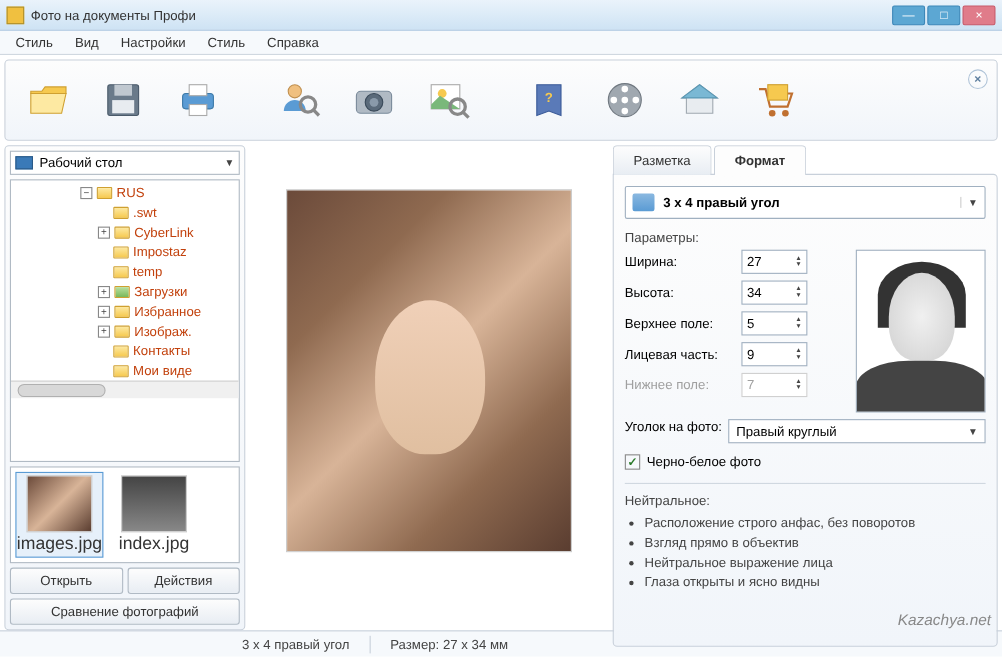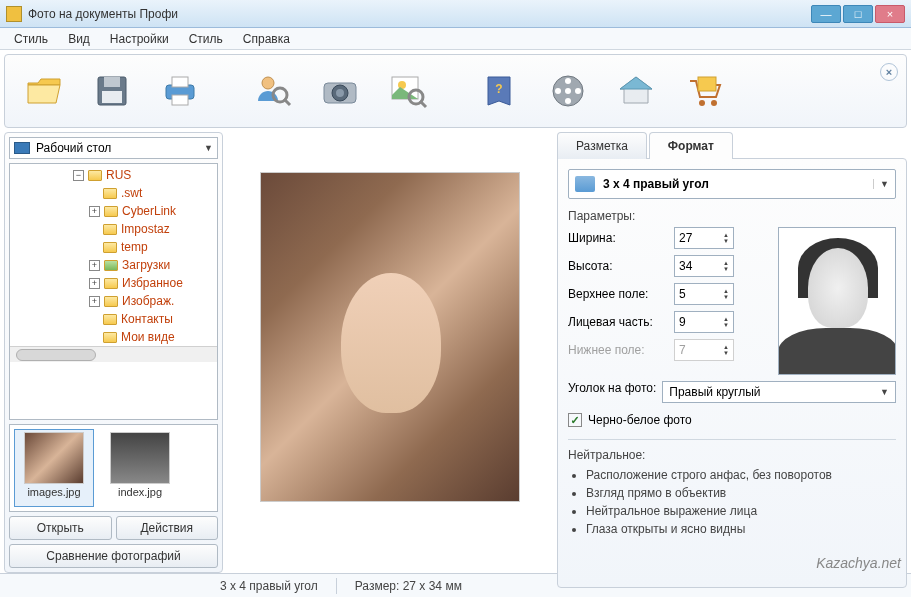--- a/index.html
+++ b/index.html
@@ -28,21 +28,21 @@
 .tree-toggle { width: 11px; height: 11px; border: 1px solid #888; display: inline-flex; align-items: center; justify-content: center; font-size: 9px; line-height: 1; margin: 0 3px; background: #fff; color: #444; }
 .tree-icon { width: 16px; height: 14px; display: inline-flex; align-items: center; justify-content: center; margin-right: 3px; }
 .folder-ico { width: 14px; height: 11px; background: linear-gradient(#fde9a2,#f6c94f); border: 1px solid #cfa030; border-radius: 1px; }
 .tree-label { color: #c2410c; }
 .tree-scroll { height: 16px; background: #f0f0f0; border-top: 1px solid #d0d0d0; display: flex; align-items: center; }
 .scroll-thumb { width: 80px; height: 12px; background: #d8d8d8; border: 1px solid #b0b0b0; border-radius: 6px; margin-left: 6px; }
 .thumbs { display: flex; gap: 6px; margin-top: 4px; height: 88px; background: #fff; border: 1px solid #b0bac4; padding: 4px; }
 .thumb { width: 80px; display: flex; flex-direction: column; align-items: center; border: 1px solid transparent; padding: 2px; }
 .thumb.sel { border-color: #5a9bd4; background: #e6f0fa; }
 .thumb-img { width: 60px; height: 52px; border: 1px solid #ccc; background: #eee; position: relative; overflow: hidden; }
-.thumb-label { font-size: 11px; margin-top: 2px; color: #333; }
+.thumb-label { font-size: 16px; margin-top: 2px; color: #333; }
 .btn-row { display: flex; gap: 4px; margin-top: 4px; }
 .btn { flex: 1; height: 24px; border: 1px solid #b0bac4; background: linear-gradient(#fdfdfd,#e8edf3); border-radius: 3px; display: flex; align-items: center; justify-content: center; color: #333; }
 .btn.full { width: 100%; }
 .center { flex: 1; display: flex; align-items: flex-start; justify-content: center; padding-top: 40px; }
 .main-photo { width: 260px; height: 330px; border: 1px solid #ccc; background: linear-gradient(135deg,#6b4a3a 0%,#8f6a50 25%,#d8b498 50%,#8f6a50 75%,#5a3d30 100%); position: relative; overflow: hidden; }
 .face-shape { position: absolute; width: 100px; height: 140px; background: linear-gradient(#f0d0b8,#e0bfa0); border-radius: 50% 50% 45% 45%; left: 80px; top: 100px; }
 .right-panel { width: 350px; }
 .tabset { display: flex; }
 .tab { padding: 6px 18px; border: 1px solid #c8d0da; border-bottom: none; background: linear-gradient(#fdfdfd,#e8edf3); margin-right: 2px; border-radius: 4px 4px 0 0; color: #333; position: relative; }
 .tab.active { background: #fdfdfd; font-weight: bold; z-index: 2; }

